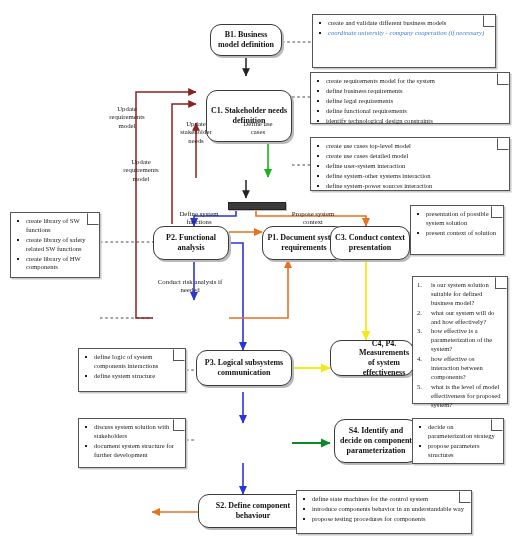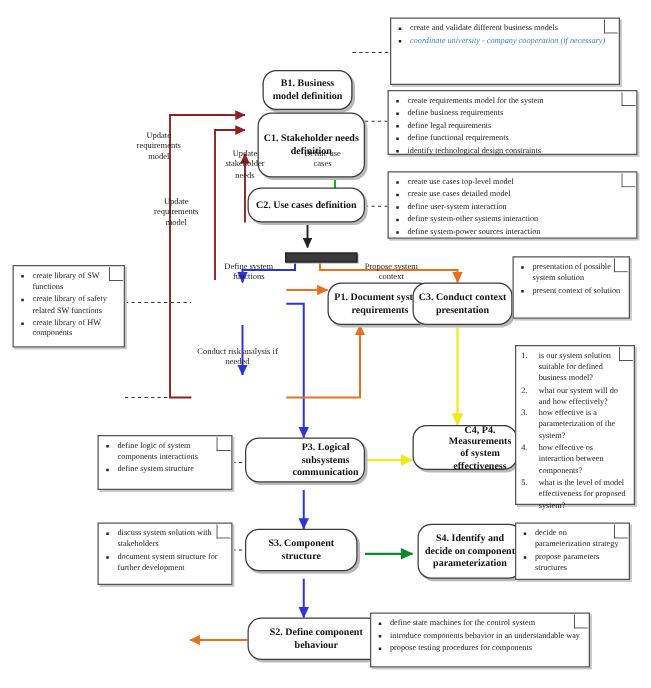--- a/index.html
+++ b/index.html
@@ -172,37 +172,36 @@
     <g stroke="#f2ea18" stroke-width="1.8" fill="none">
 
       <path d="M366,262 L366,340" marker-end="url(#ah-yellow)"></path>
 
       <path d="M292,368 L330,368" marker-end="url(#ah-yellow)"></path>
     </g>
   </svg>
 
   <div class="forkbar" style="left:228px;top:202px;width:56px;height:6px;"></div>
 
-  <div class="node" style="left:210px;top:24px;width:72px;height:32px;margin-top:32px;">B1. Business model definition</div>
+  <div class="node" style="left:210px;top:24px;width:72px;height:32px;">B1. Business model definition</div>
 
   <div class="node" style="left:206px;top:90px;width:86px;height:52px;">C1. Stakeholder needs definition</div>
 
-  <div class="node" style="left:198px;top:150px;width:94px;height:28px;">C2. Use cases definition</div>
-
+
+  <div class="node" style="left:153px;top:226px;width:76px;height:34px;">P2. Functional analysis</div>
 
   <div class="node" style="left:262px;top:226px;width:84px;height:34px;">P1. Document system requirements</div>
 
   <div class="node" style="left:330px;top:226px;width:80px;height:34px;">C3. Conduct context presentation</div>
 
 
-  <div class="node" style="left:196px;top:350px;width:96px;height:36px;padding-left:36px;">P3. Logical subsystems communication</div>
+  <div class="node" style="left:196px;top:350px;width:96px;height:36px;">P3. Logical subsystems communication</div>
 
   <div class="node" style="left:330px;top:340px;width:84px;height:36px;padding-left:27px;">C4, P4. Measurements of system effectiveness</div>
 
-  <div class="node" style="left:196px;top:423px;width:90px;height:34px;">S3. Component structure</div>
 
   <div class="node" style="left:334px;top:419px;width:84px;height:44px;">S4. Identify and decide on component parameterization</div>
 
 
   <div class="node" style="left:198px;top:494px;width:110px;height:34px;">S2. Define component behaviour</div>
 
   <div class="elabel" style="left:98px;top:105px;width:58px;">Update
 requirements
 model</div>
 

